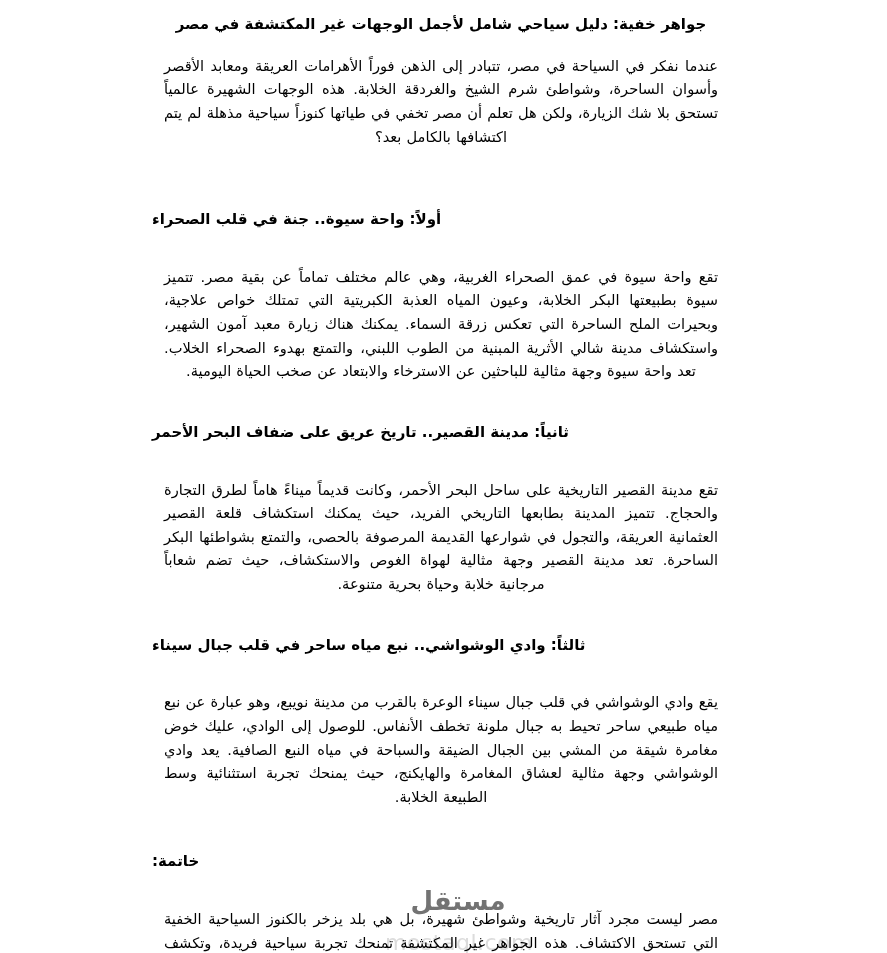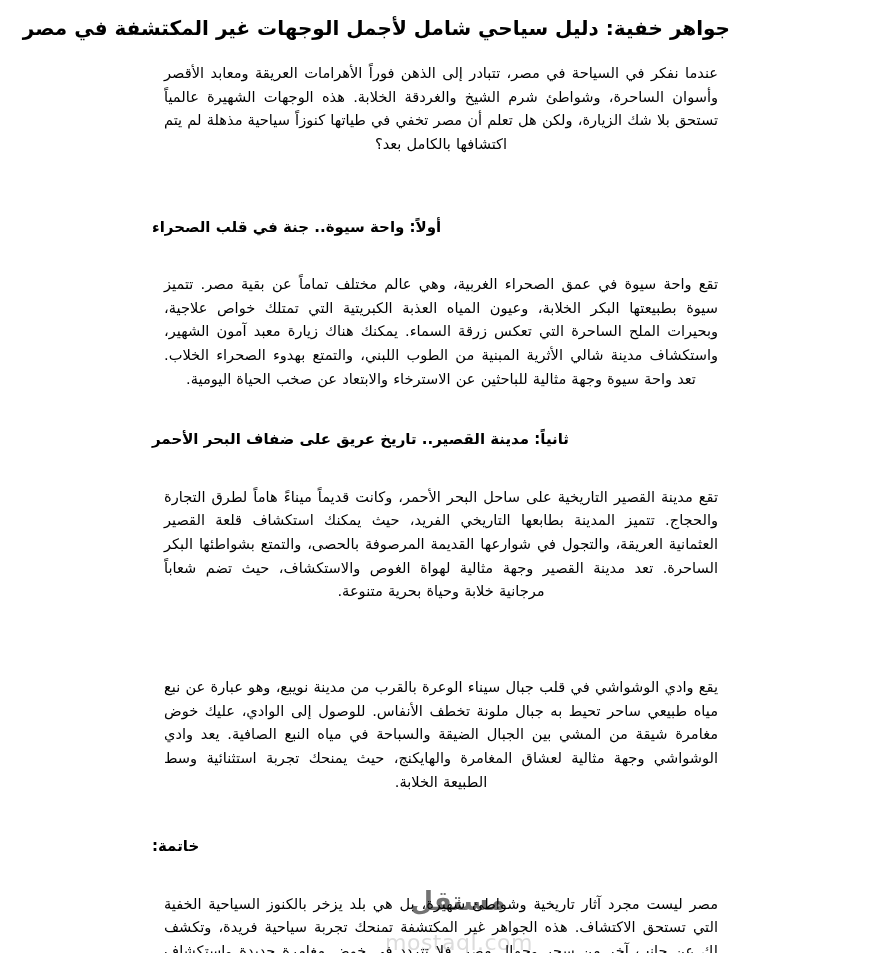--- a/index.html
+++ b/index.html
@@ -27,21 +27,21 @@
   }
 
   .doc-flow {
     position: relative;
     z-index: 2;
     direction: rtl;
     text-align: right;
   }
 
   .doc-title {
-    font-size: 20px;
+    font-size: 15px;
     font-weight: bold;
     line-height: 1.45;
     text-align: center;
     margin: 0 0 18px 0;
     letter-spacing: 0;
     white-space: nowrap;
   }
 
   .section-heading {
     font-size: 15px;
@@ -134,20 +134,21 @@
     <div class="gap-lg"></div>
 
     <h2 class="section-heading">ثانياً: مدينة القصير.. تاريخ عريق على ضفاف البحر الأحمر</h2>
 
     <div class="gap-md"></div>
 
     <p class="body-par">تقع مدينة القصير التاريخية على ساحل البحر الأحمر، وكانت قديماً ميناءً هاماً لطرق التجارة والحجاج. تتميز المدينة بطابعها التاريخي الفريد، حيث يمكنك استكشاف قلعة القصير العثمانية العريقة، والتجول في شوارعها القديمة المرصوفة بالحصى، والتمتع بشواطئها البكر الساحرة. تعد مدينة القصير وجهة مثالية لهواة الغوص والاستكشاف، حيث تضم شعاباً مرجانية خلابة وحياة بحرية متنوعة.</p>
 
     <div class="gap-lg"></div>
 
+    <h2 class="section-heading">ثالثاً: وادي الوشواشي.. نبع مياه ساحر في قلب جبال سيناء</h2>
 
     <div class="gap-md"></div>
 
     <p class="body-par">يقع وادي الوشواشي في قلب جبال سيناء الوعرة بالقرب من مدينة نويبع، وهو عبارة عن نبع مياه طبيعي ساحر تحيط به جبال ملونة تخطف الأنفاس. للوصول إلى الوادي، عليك خوض مغامرة شيقة من المشي بين الجبال الضيقة والسباحة في مياه النبع الصافية. يعد وادي الوشواشي وجهة مثالية لعشاق المغامرة والهايكنج، حيث يمنحك تجربة استثنائية وسط الطبيعة الخلابة.</p>
 
     <div class="gap-xl"></div>
 
     <h2 class="section-heading">خاتمة:</h2>
 
     <div class="gap-md"></div>

